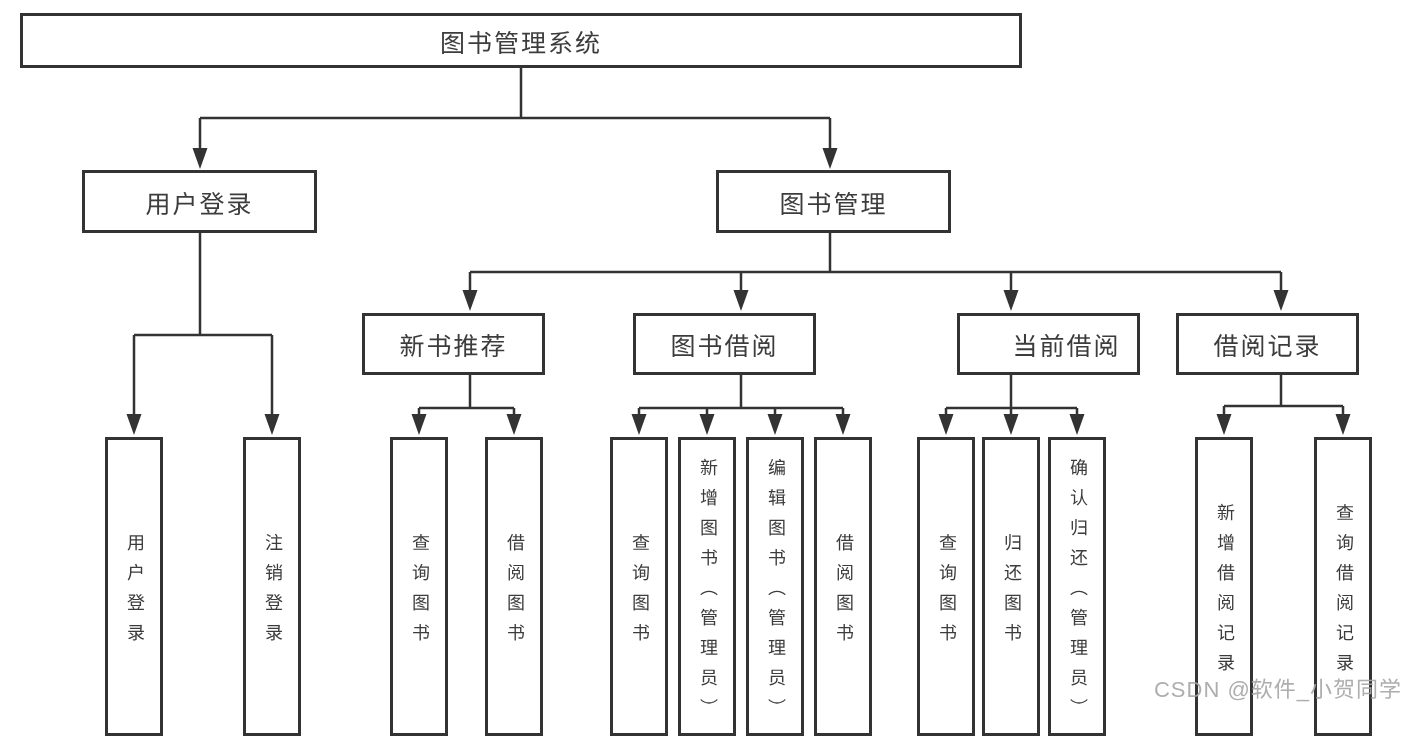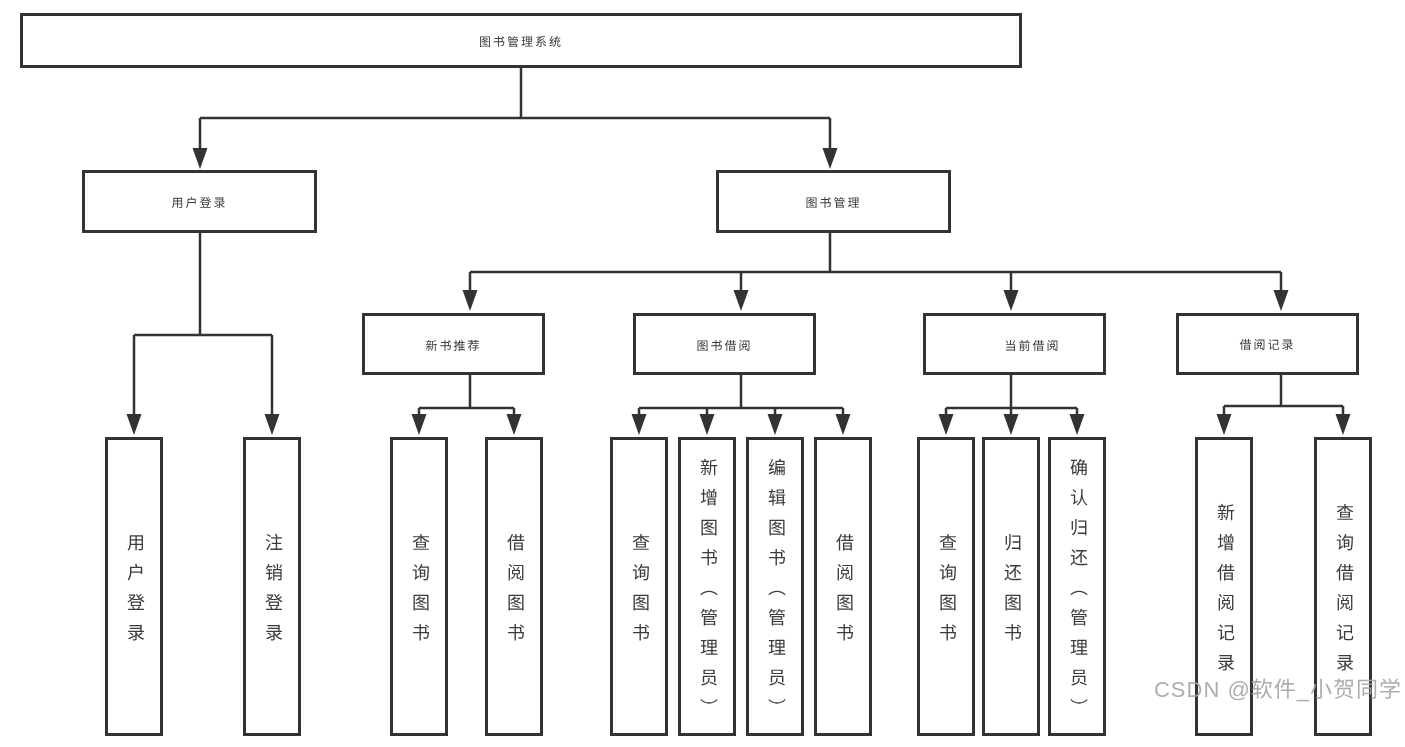--- a/index.html
+++ b/index.html
@@ -19,21 +19,21 @@
     display: flex;
     align-items: center;
     justify-content: center;
     z-index: 1;
   }
   .root-box   { left: 20px;  top: 13px;  width: 1002px; height: 55px; }
   .l1-box     { top: 170px;  width: 235px; height: 63px; }
   .l2-box     { top: 313px;  width: 183px; height: 62px; }
   .leaf-box   { top: 437px;  width: 58px;  height: 299px; }
   .h-label {
-    font-size: 12px;
+    font-size: 25px;
     color: #3c3c3c;
     letter-spacing: 2px;
     white-space: nowrap;
   }
   .v-label {
     writing-mode: vertical-rl;
     text-orientation: mixed;
     font-size: 18px;
     line-height: 50px;
     letter-spacing: 12px;
@@ -78,21 +78,21 @@
   <div class="box l1-box" style="left:716px;">
     <span class="h-label">图书管理</span>
   </div>
 
   <div class="box l2-box" style="left:362px;">
     <span class="h-label">新书推荐</span>
   </div>
   <div class="box l2-box" style="left:633px;">
     <span class="h-label">图书借阅</span>
   </div>
-  <div class="box l2-box" style="left:923px;padding-left:36px;">
+  <div class="box l2-box" style="left:957px;padding-left:36px;">
     <span class="h-label">当前借阅</span>
   </div>
   <div class="box l2-box" style="left:1176px;font-family:Liberation Serif, serif;">
     <span class="h-label">借阅记录</span>
   </div>
 
   <div class="box leaf-box" style="left:105px;">
     <span class="v-label">用户登录</span>
   </div>
   <div class="box leaf-box" style="left:243px;">

